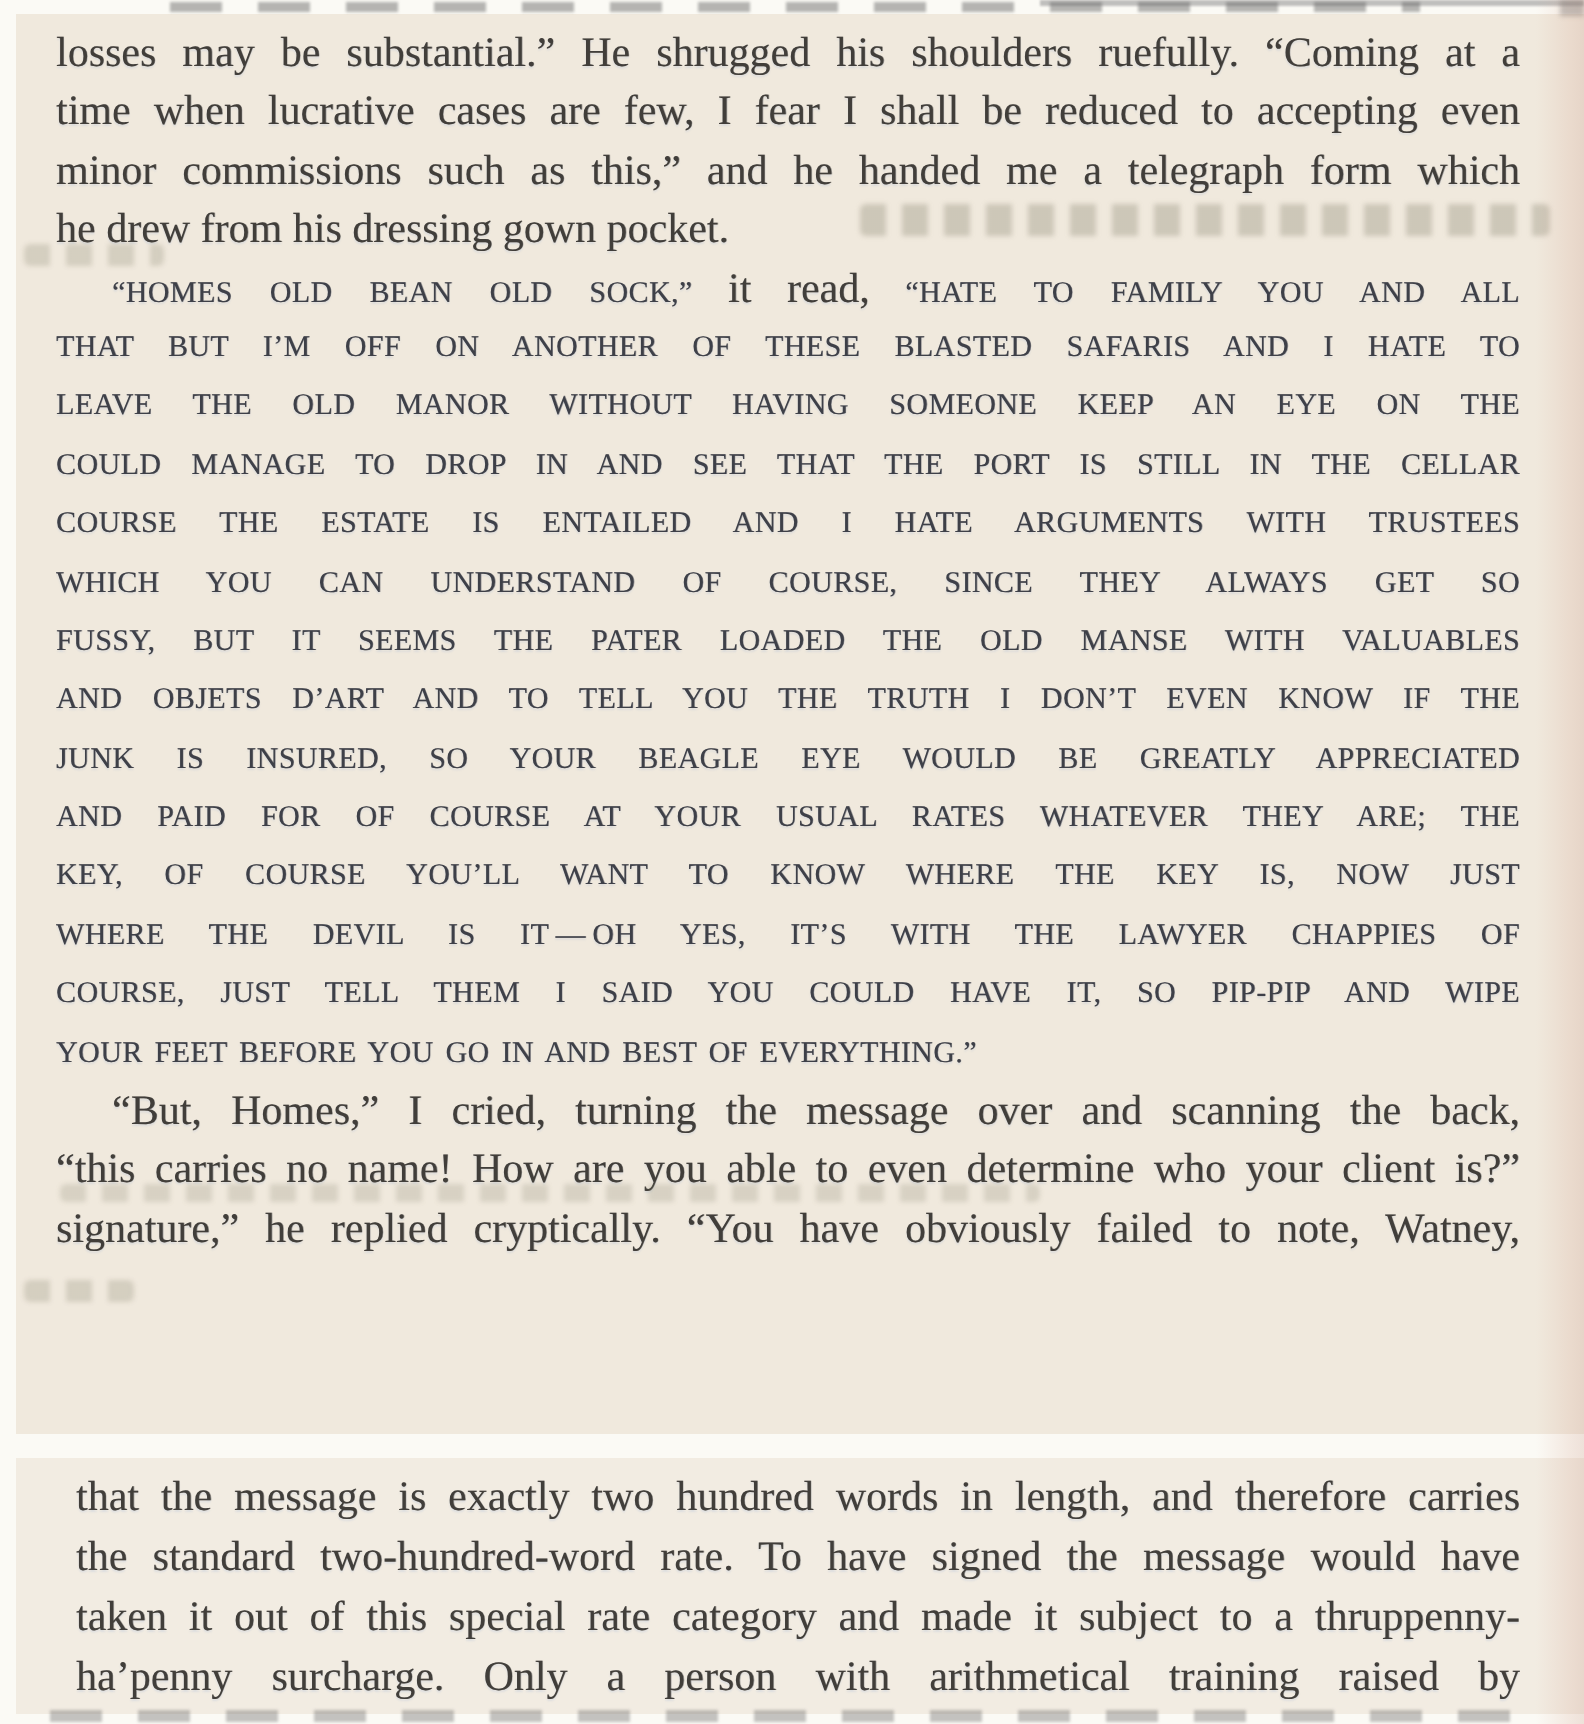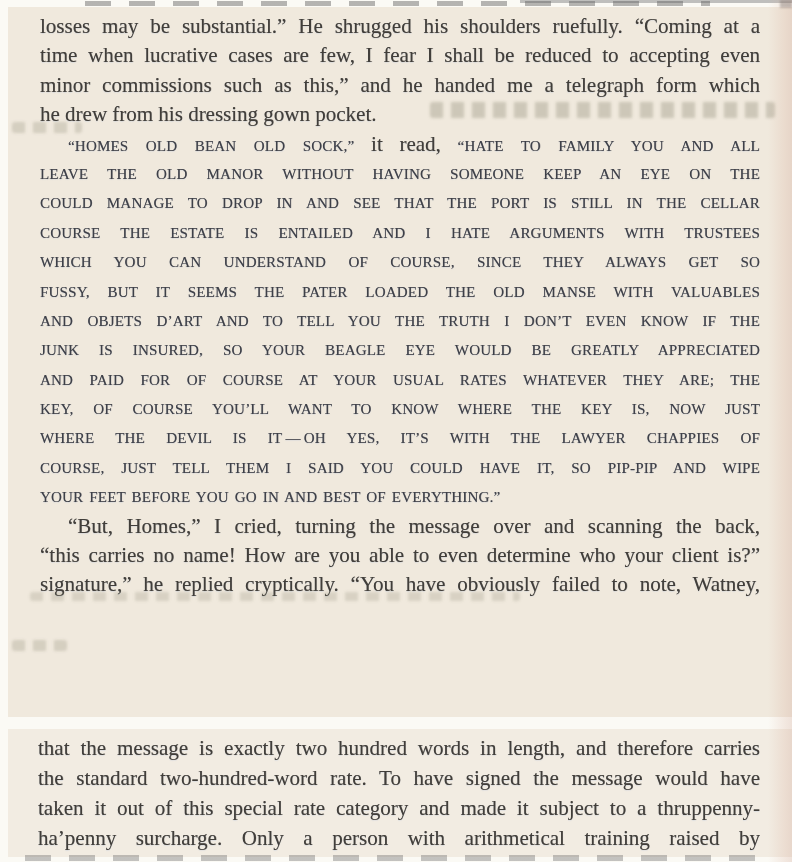--- a/index.html
+++ b/index.html
@@ -17,21 +17,21 @@
   }
   .page{position:absolute;inset:0;}
   .paper{
     position:absolute;left:8px;right:0;
     box-sizing:border-box;
     color:var(--ink);
   }
   #block1{
     top:7px;height:710px;
     background:var(--paper-top);
-    padding:5px 32px 0 32px;
+    padding:5px 32px 0 20px;
     --lh:29.4px;
   }
   #block2{
     top:729px;height:128px;
     background:var(--paper-bottom);
     padding:4px 32px 0 30px;
     --lh:30px;
   }
   .line{
     display:block;width:100%;
@@ -74,20 +74,21 @@
 <body>
 
 <div class="page">
 
   <div class="paper" id="block1">
       <div class="line aj"><span class="norm">losses may be substantial.” He shrugged his shoulders ruefully. “Coming at a</span></div>
       <div class="line aj"><span class="norm">time when lucrative cases are few, I fear I shall be reduced to accepting even</span></div>
       <div class="line aj"><span class="norm">minor commissions such as this,” and he handed me a telegraph form which</span></div>
       <div class="line al"><span class="norm">he drew from his dressing gown pocket.</span></div>
       <div class="line aj ind"><span class="caps">“HOMES OLD BEAN OLD SOCK,”</span><span class="norm"> it read, </span><span class="caps">“HATE TO FAMILY YOU AND ALL</span></div>
+      <div class="line aj"><span class="caps">THAT BUT I’M OFF ON ANOTHER OF THESE BLASTED SAFARIS AND I HATE TO</span></div>
       <div class="line aj"><span class="caps">LEAVE THE OLD MANOR WITHOUT HAVING SOMEONE KEEP AN EYE ON THE</span></div>
       <div class="line aj"><span class="caps">COULD MANAGE TO DROP IN AND SEE THAT THE PORT IS STILL IN THE CELLAR</span></div>
       <div class="line aj"><span class="caps">COURSE THE ESTATE IS ENTAILED AND I HATE ARGUMENTS WITH TRUSTEES</span></div>
       <div class="line aj"><span class="caps">WHICH YOU CAN UNDERSTAND OF COURSE, SINCE THEY ALWAYS GET SO</span></div>
       <div class="line aj"><span class="caps">FUSSY, BUT IT SEEMS THE PATER LOADED THE OLD MANSE WITH VALUABLES</span></div>
       <div class="line aj"><span class="caps">AND OBJETS D’ART AND TO TELL YOU THE TRUTH I DON’T EVEN KNOW IF THE</span></div>
       <div class="line aj"><span class="caps">JUNK IS INSURED, SO YOUR BEAGLE EYE WOULD BE GREATLY APPRECIATED</span></div>
       <div class="line aj"><span class="caps">AND PAID FOR OF COURSE AT YOUR USUAL RATES WHATEVER THEY ARE; THE</span></div>
       <div class="line aj"><span class="caps">KEY, OF COURSE YOU’LL WANT TO KNOW WHERE THE KEY IS, NOW JUST</span></div>
       <div class="line aj"><span class="caps">WHERE THE DEVIL IS IT — OH YES, IT’S WITH THE LAWYER CHAPPIES OF</span></div>

